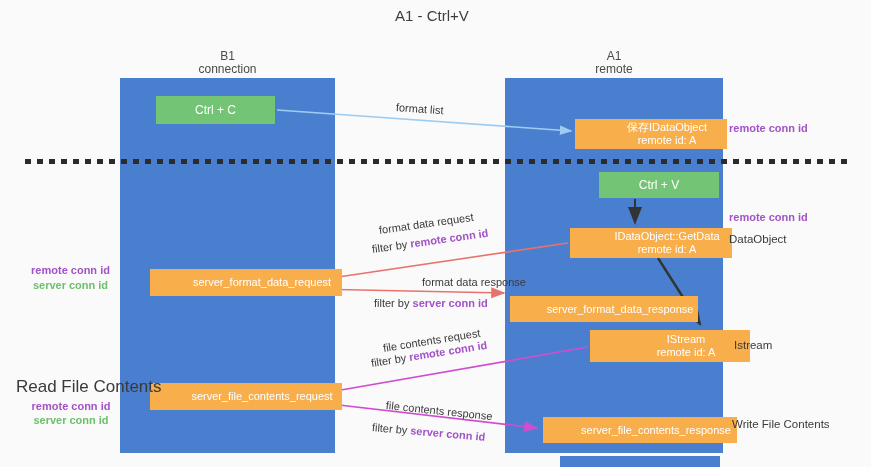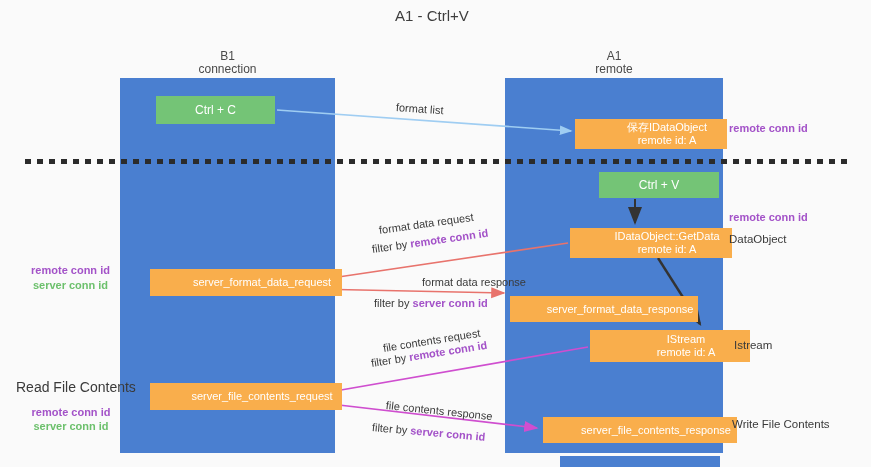--- a/index.html
+++ b/index.html
@@ -49,21 +49,21 @@
   .l-frsp1{left:390px;top:276px;margin-left:32px;}
   .l-frsp2{left:374px;top:297px;}
   .l-fcr1{left:383px;top:342px;transform:rotate(-9deg);}
   .l-fcr2{left:371px;top:357px;transform:rotate(-9deg);}
   .l-fcrsp1{left:386px;top:399px;transform:rotate(6deg);}
   .l-fcrsp2{left:372px;top:421px;transform:rotate(5deg);}
 
   .legend{position:absolute;font-size:11px;white-space:nowrap;z-index:4;}
   .lg-left1{left:18px;top:263px;width:105px;text-align:center;line-height:15px;}
   .lg-left2{left:16px;top:380px;width:110px;text-align:center;line-height:14px;}
-  .lg-left2 .read{color:#3a3a3a;font-size:14px;margin-bottom:11px;}
+  .lg-left2 .read{color:#3a3a3a;font-size:17px;margin-bottom:5px;}
   .r-lbl{position:absolute;z-index:4;font-size:11px;white-space:nowrap;}
   .r-remote1{left:729px;top:122px;}
   .r-remote2{left:729px;top:211px;}
   .r-dataobject{left:729px;top:233px;color:#3a3a3a;font-size:11.5px;}
   .r-istream{left:734px;top:339px;color:#3a3a3a;font-size:11.5px;}
   .r-write{left:732px;top:418px;color:#3a3a3a;font-size:11.5px;}
 </style>
 </head>
 <body>
 

